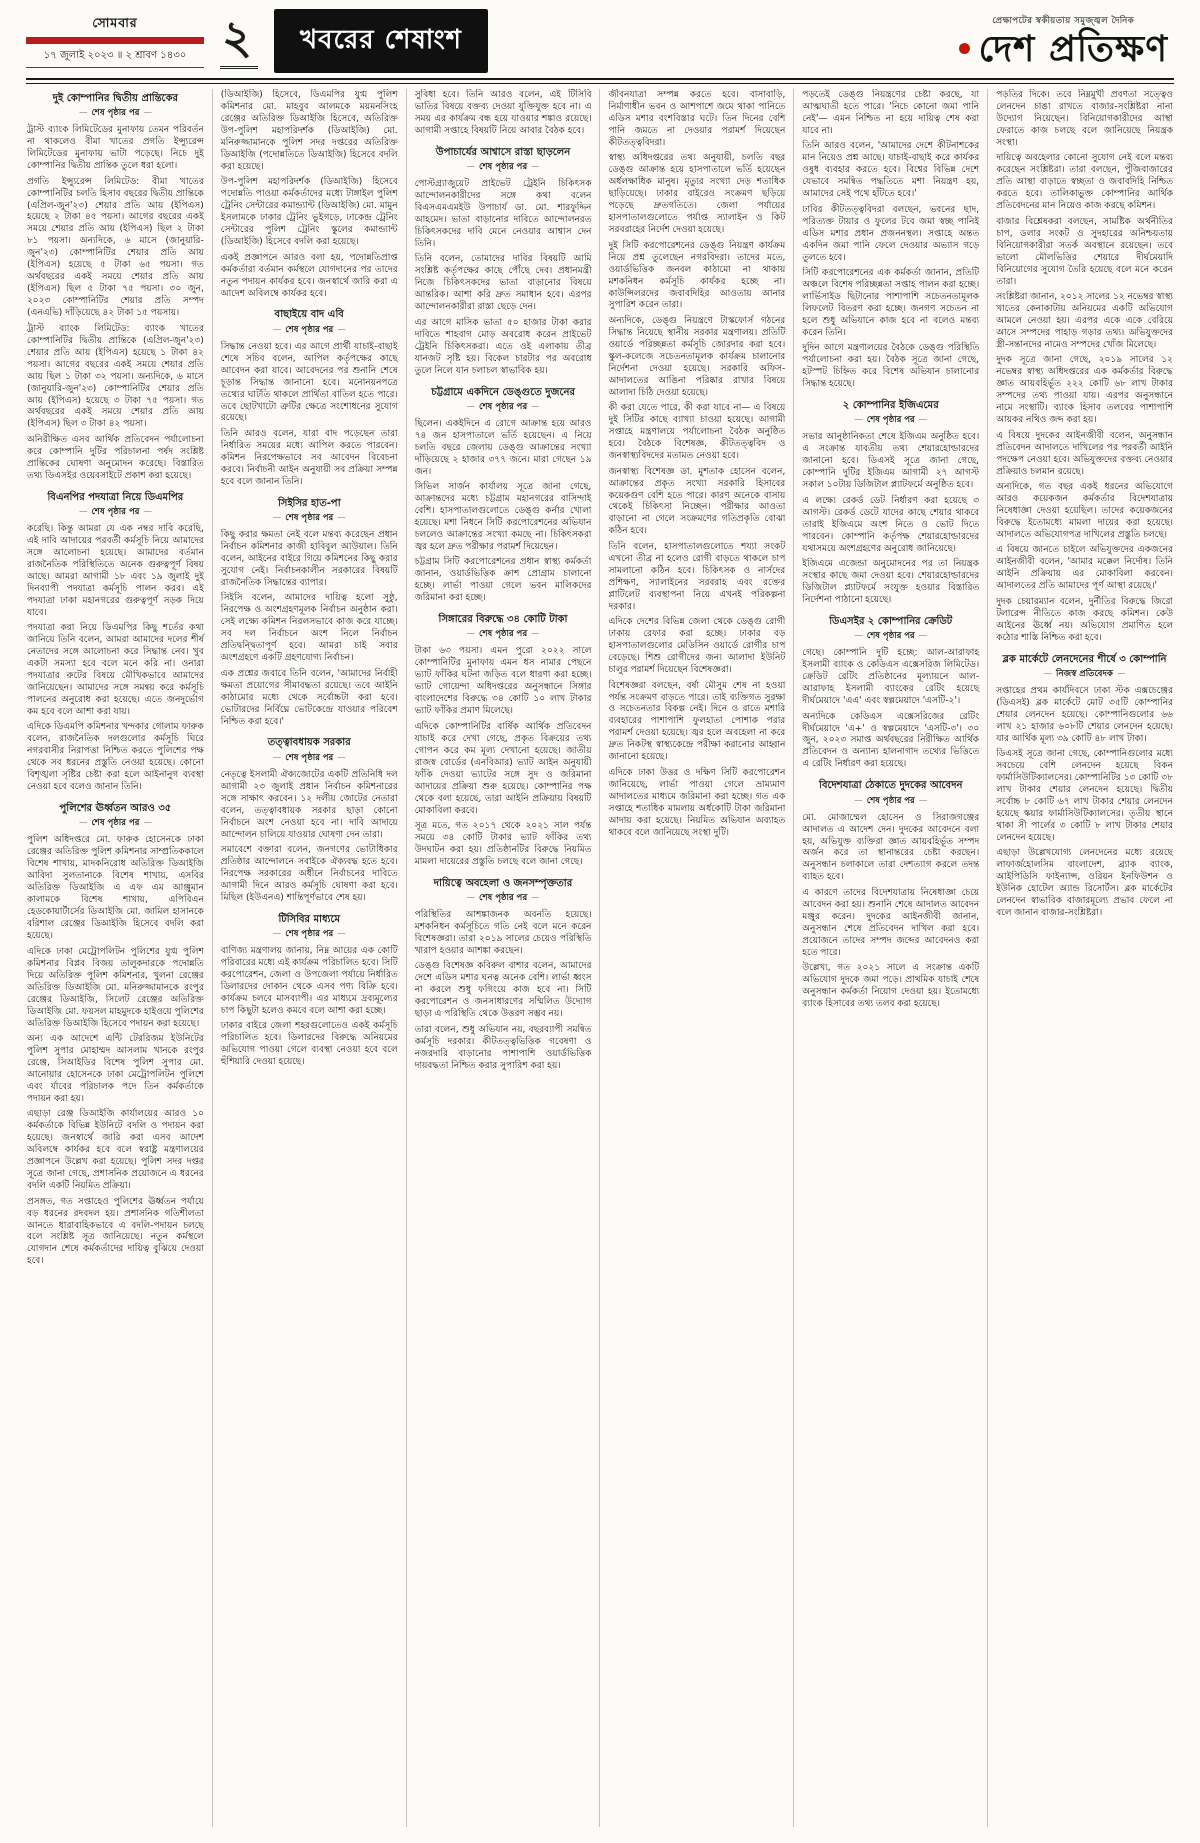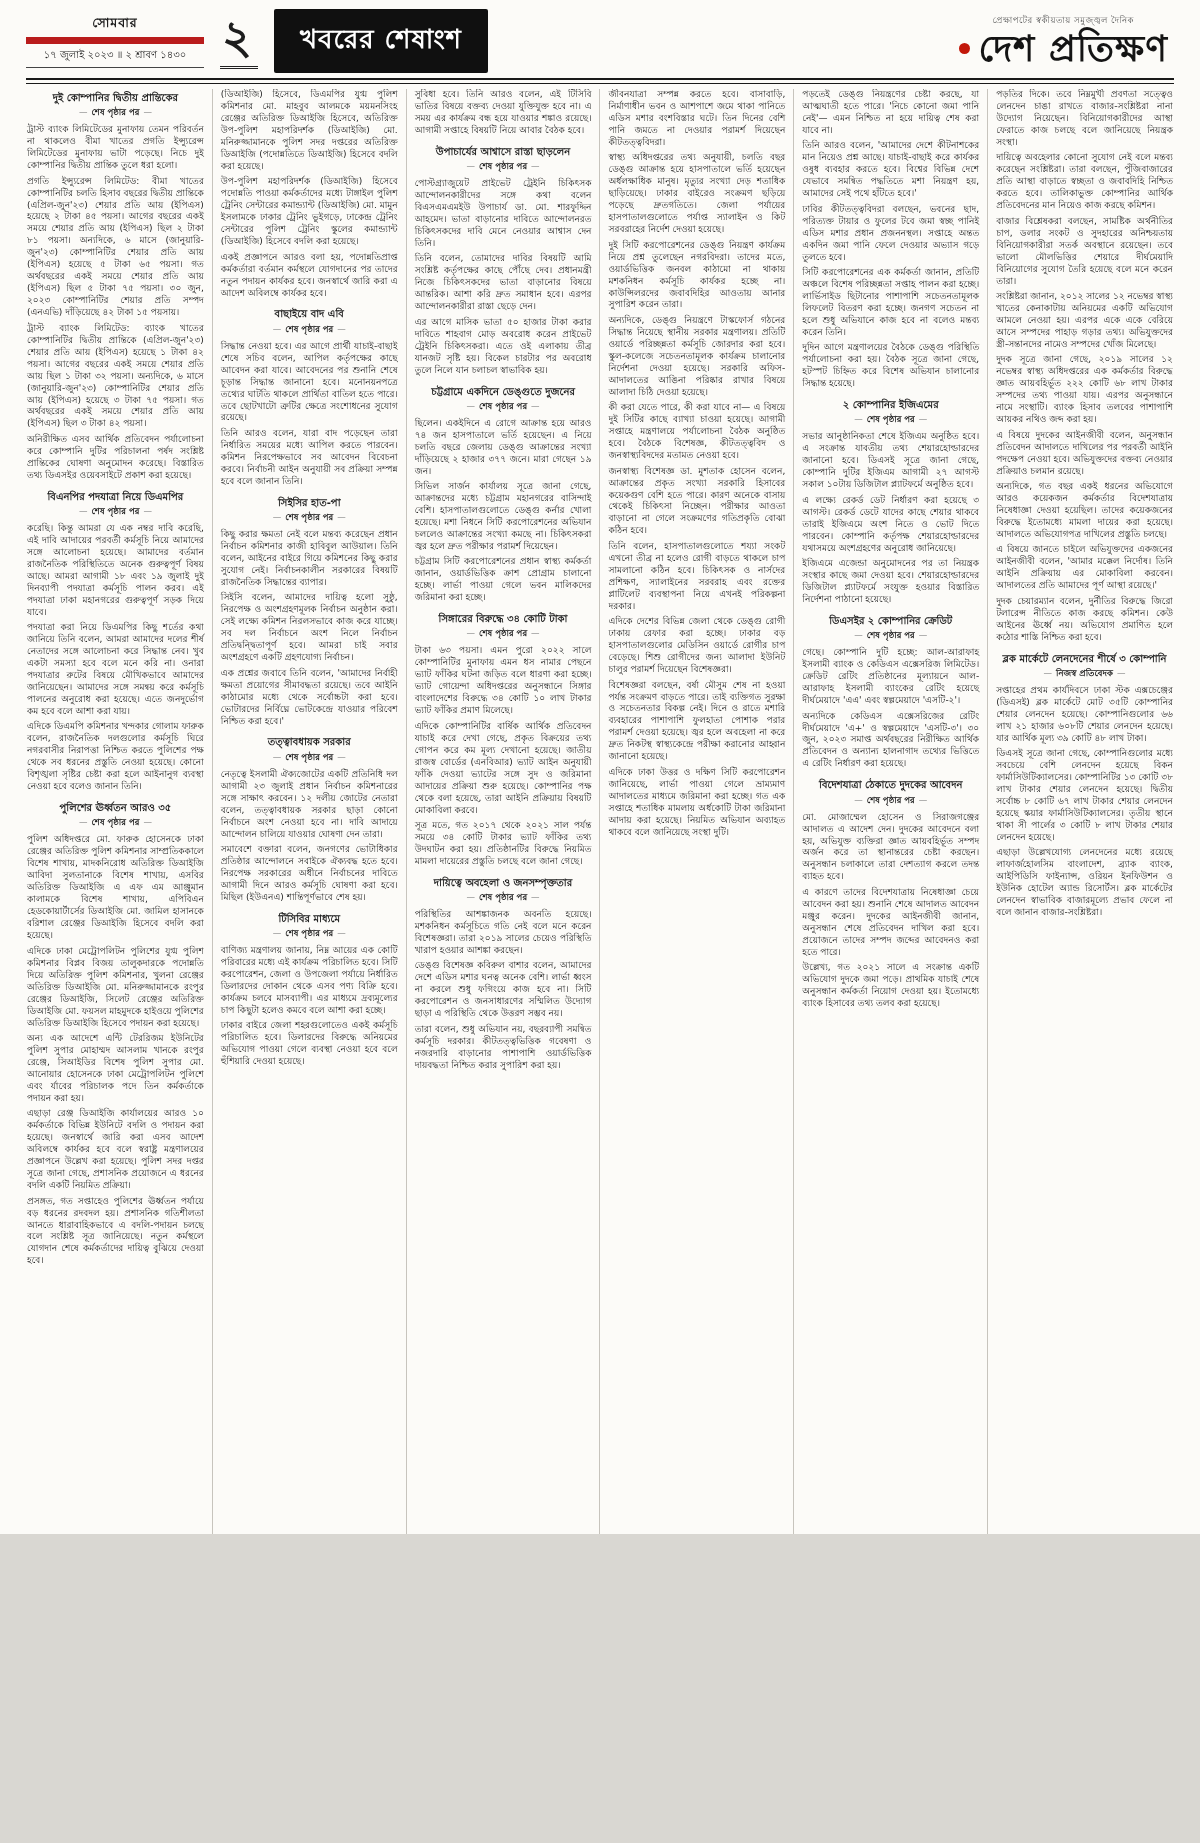--- a/index.html
+++ b/index.html
@@ -1,33 +1,33 @@
 <!DOCTYPE html>
 <html lang="bn"><head>
 <meta charset="utf-8">
 <style>
   * { margin:0; padding:0; box-sizing:border-box; }
   html,body { background:#d9d7d2; }
   body { font-family:"DejaVu Sans","Liberation Sans",sans-serif; }
   .page {
-    width:1200px; height:1534px; margin:0 auto;
+    width:1200px; height:1843px; margin:0 auto;
     background:#fcfbf8; color:#1d1d1d;
     padding:8px 26px 10px; overflow:hidden; position:relative;
   }
   
   .hdr { display:flex; align-items:center; gap:16px; height:66px; }
   .hdr-left { width:178px; flex:0 0 auto; }
   .day { font-size:12.5px; font-weight:bold; text-align:center; padding-bottom:3px; letter-spacing:1px; }
   .date-line { font-size:10px; text-align:center; border-top:7px solid #b91c1c; border-bottom:1px solid #444; padding:3px 0; white-space:nowrap; }
   .pagenum { flex:0 0 auto; font-size:46px; font-weight:bold; line-height:1; padding:0 6px 6px 2px;
              border-bottom:3px double #222; font-family:"DejaVu Serif","Liberation Serif",serif; }
   .banner { flex:0 0 auto; background:#101010; color:#fff; font-size:26px; font-weight:bold;
             padding:10px 26px; border-radius:2px; letter-spacing:1px; }
   .masthead { margin-left:auto; text-align:center; padding-right:6px; }
-  .tagline { font-size:8.5px; color:#555; margin-bottom:2px; letter-spacing:.5px; }
+  .tagline { font-size:8.5px; color:#555; margin-bottom:2px; letter-spacing:.5px;font-weight:bold; }
   .logo { font-size:36px; font-weight:bold; line-height:1.05; letter-spacing:1px; color:#141414;
           font-family:"DejaVu Serif","Liberation Serif",serif; display:flex; align-items:center; gap:9px; justify-content:space-between;}
   .logo-mark { width:11px; height:11px; border-radius:50%; display:inline-block; }
   
   .hdr-rule { margin-top:4px; border-top:2.5px solid #1a1a1a; border-bottom:1px solid #1a1a1a; height:6px; }
   
   .cols { display:flex; margin-top:5px; height:1738px; overflow:hidden; }
   .col { flex:1 1 0; padding:0 8px; border-right:1px solid #c7c4bd; overflow:hidden; }
   .col:first-child { padding-left:1px; }
   .col:last-child  { border-right:none; padding-right:1px; }

